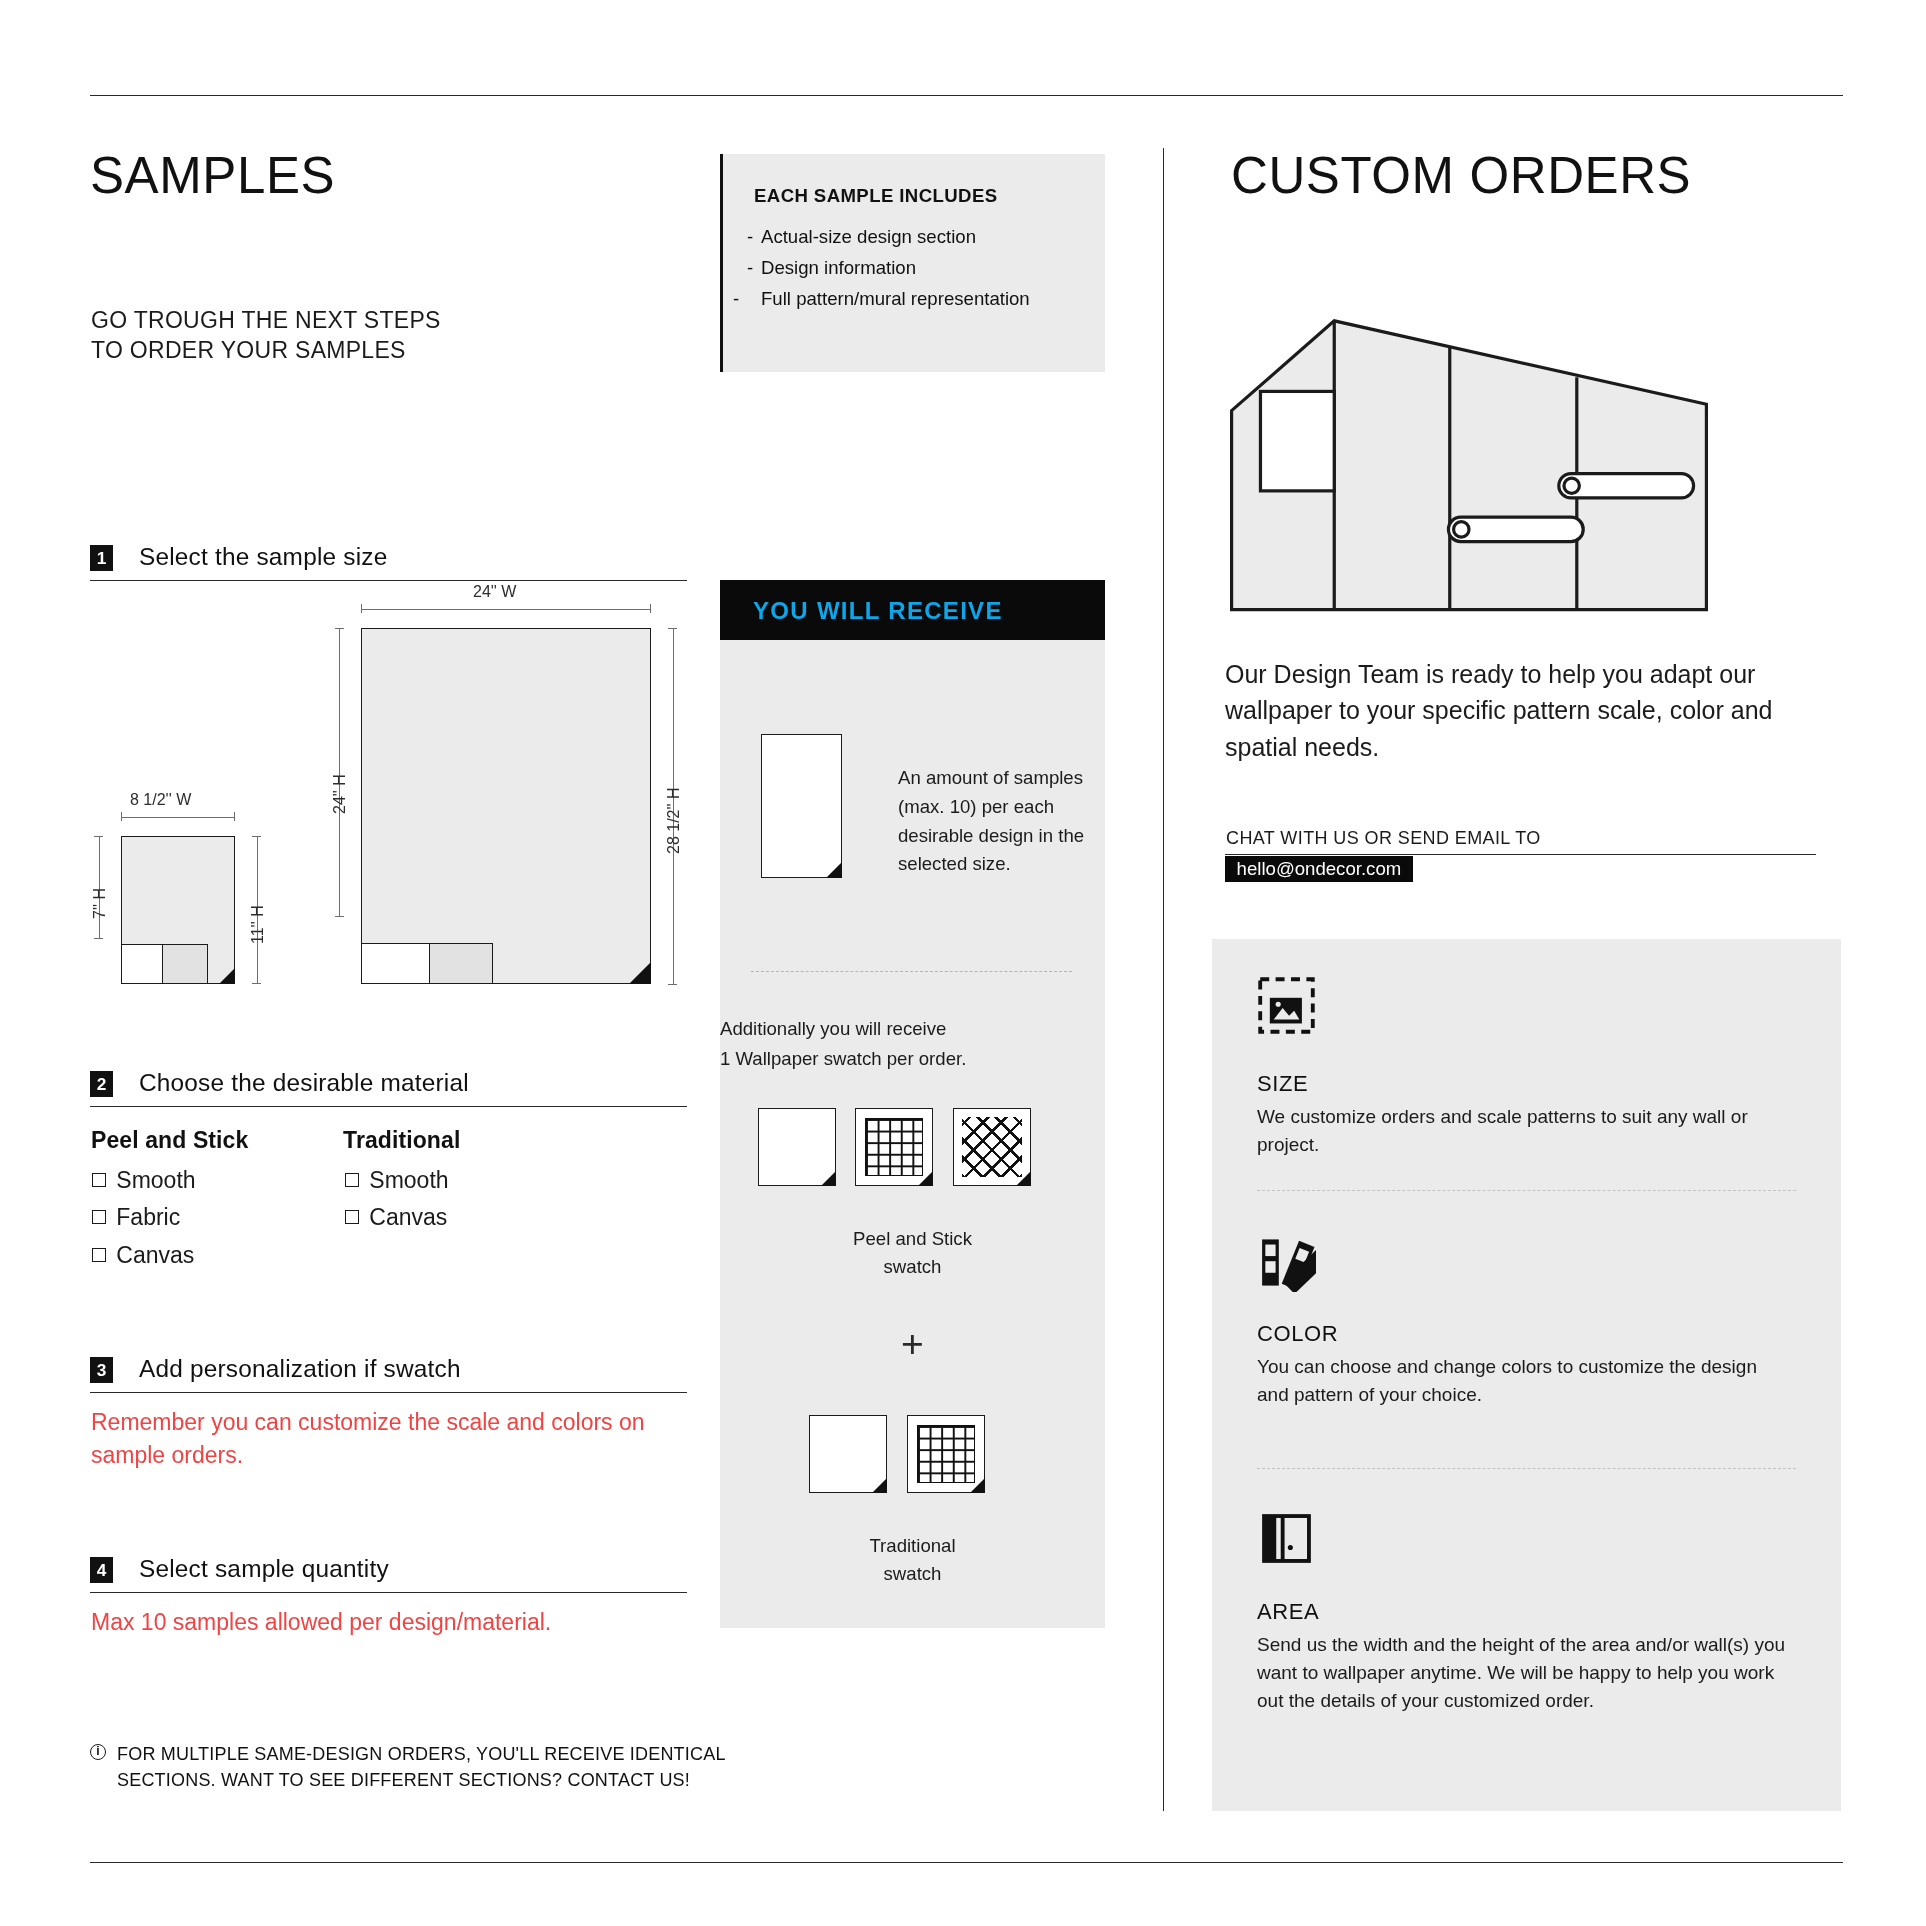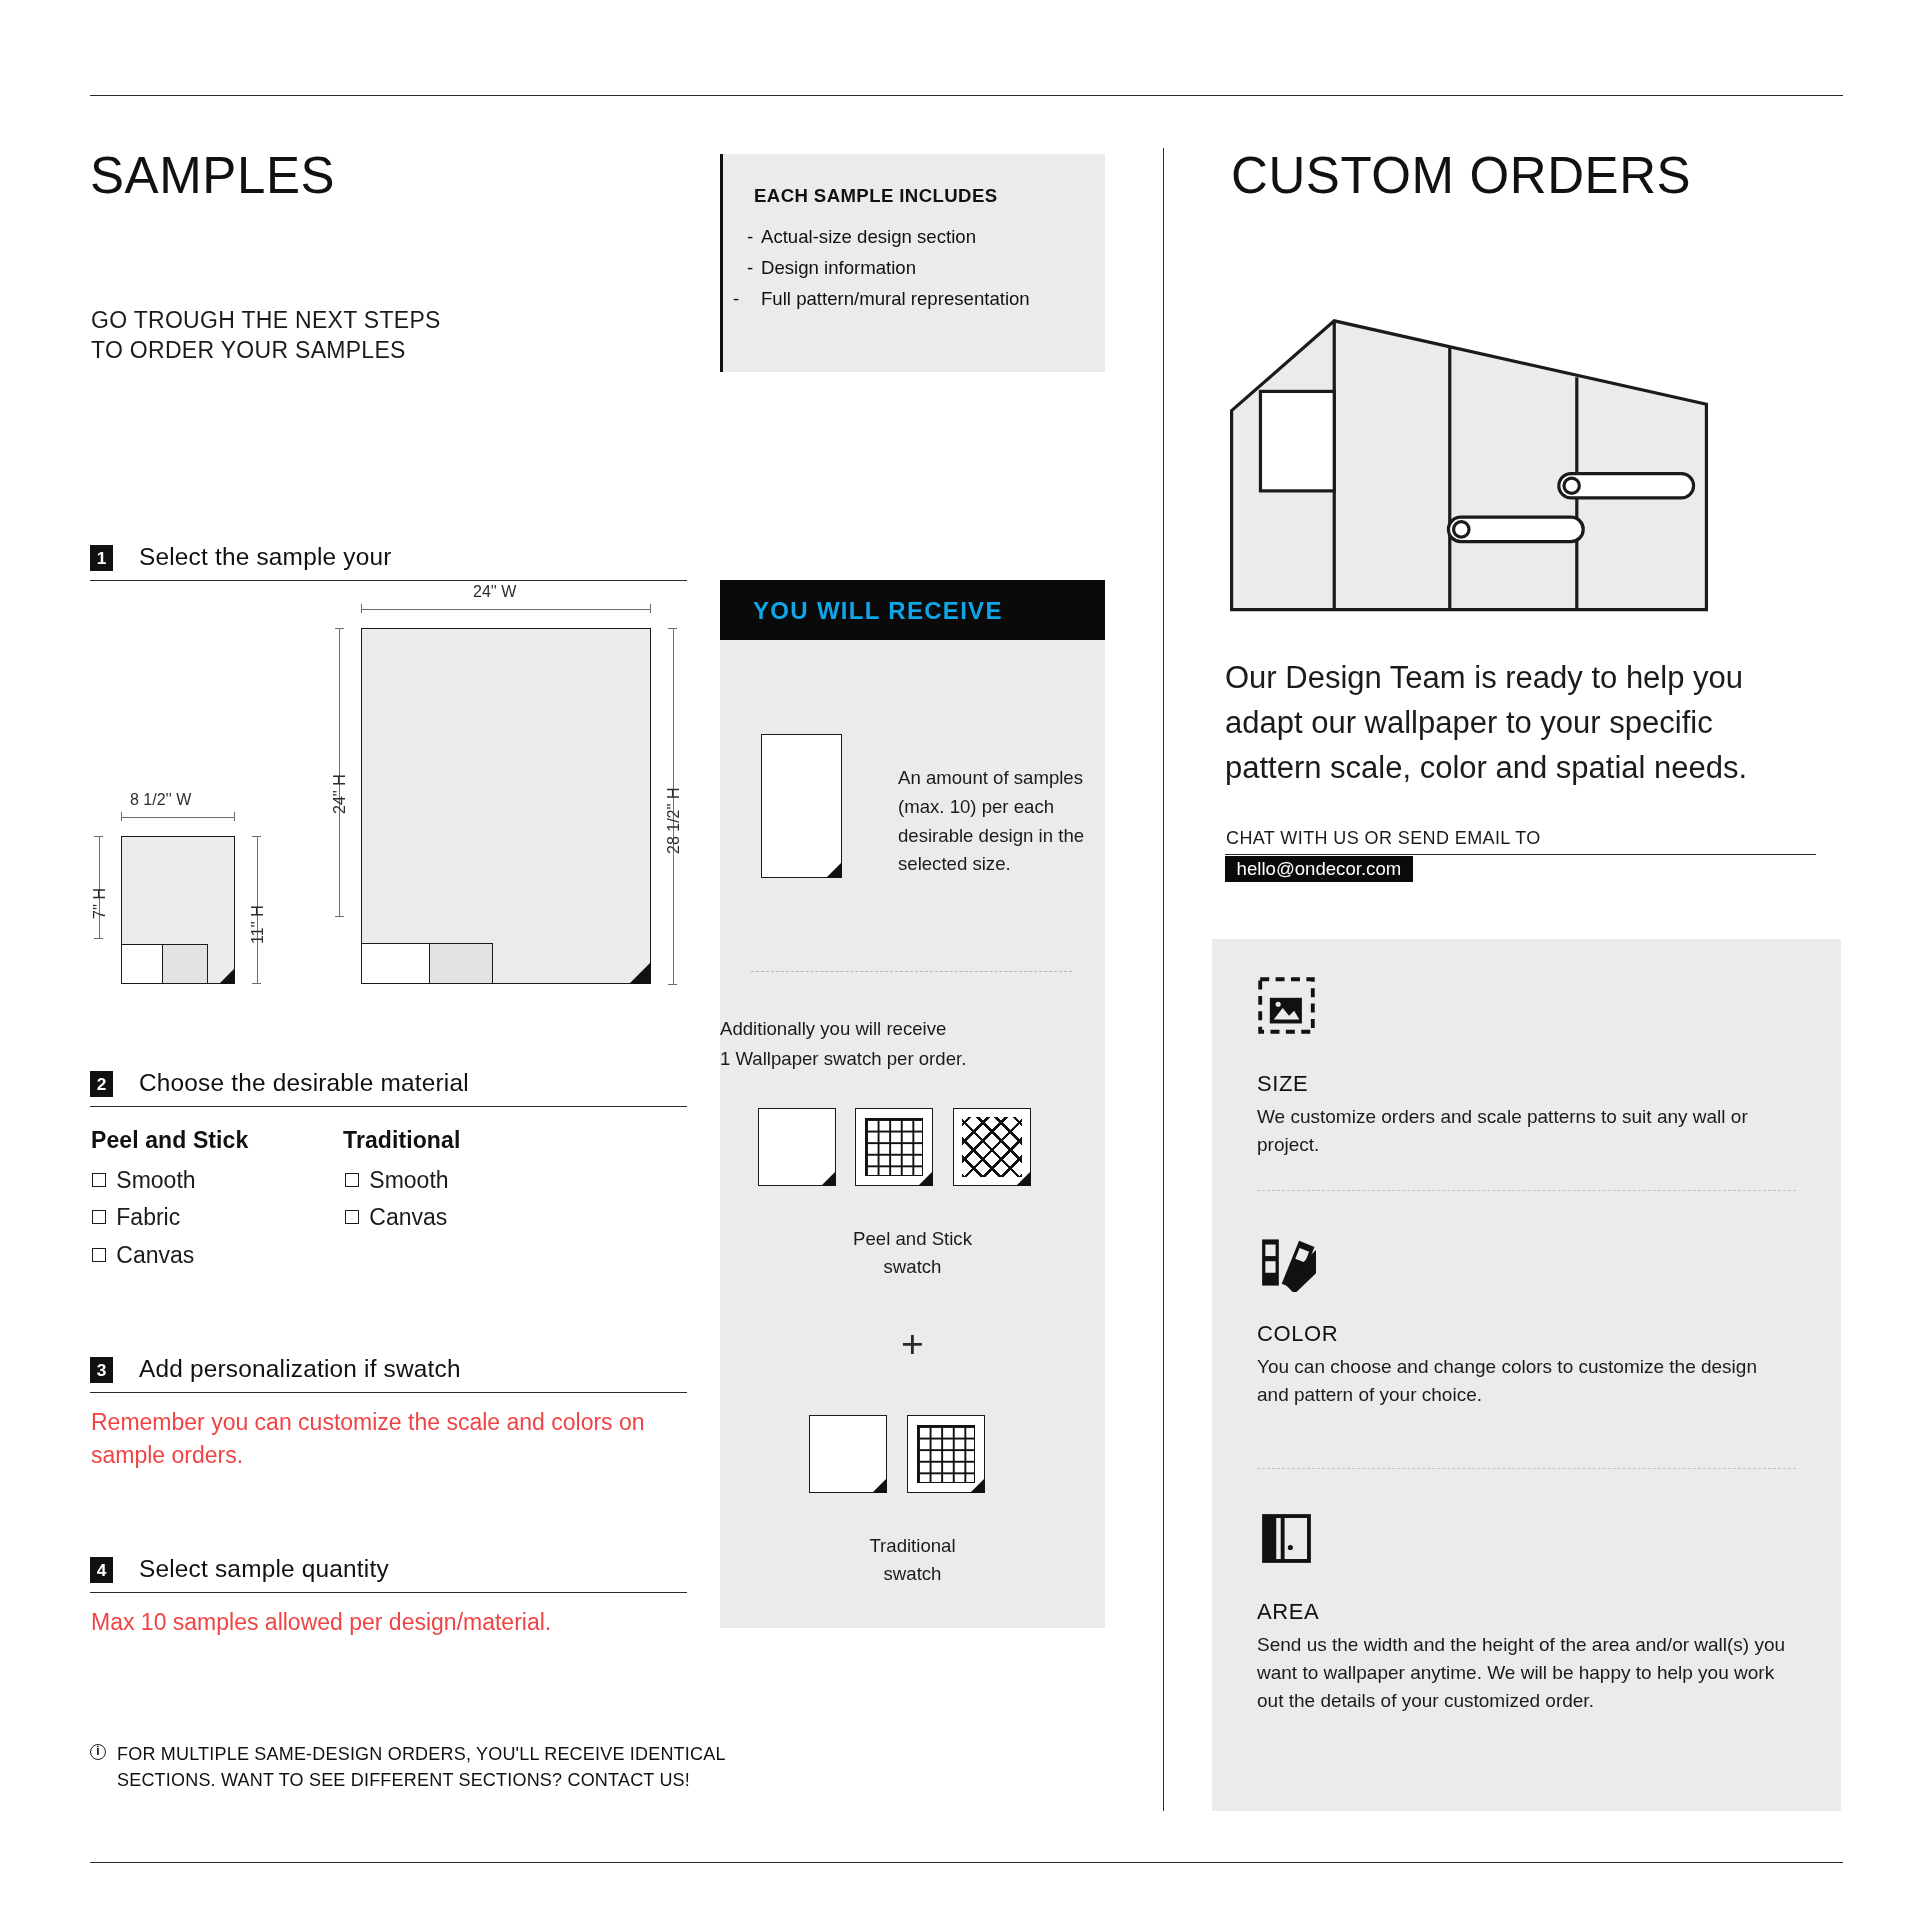--- a/index.html
+++ b/index.html
@@ -402,21 +402,21 @@
     left: 1225px;
     top: 308px;
     width: 488px;
     height: 308px;
   }
   .cust-text {
     position: absolute;
     left: 1225px;
     top: 656px;
     width: 591px;
-    font-size: 31px;
+    font-size: 25px;
     line-height: 1.45;
     color: #1b1b1b;
   }
   .chat-label {
     position: absolute;
     left: 1226px;
     top: 828px;
     font-size: 18px;
     letter-spacing: 0.4px;
     color: #1b1b1b;
@@ -514,21 +514,21 @@
   </div>
   <div class="includes-title">EACH SAMPLE INCLUDES</div>
   <div class="includes-list">
     <div><span class="dash">-</span><span>Actual-size design section</span></div>
     <div><span class="dash">-</span><span>Design information</span></div>
     <div class="wrap" style="text-indent:-14px; padding-left:14px;"><span class="dash">-</span><span>Full pattern/mural representation</span></div>
   </div>
 
   <div class="step" id="step1">
     <div class="num">1</div>
-    <div class="lbl">Select the sample your</div>
+    <div class="lbl">Select the sample size</div>
     <div class="underline"></div>
   </div>
 
   <div>
 
     <div class="sheet" id="sheet-large">
       <div class="white-block"></div>
       <div class="grey-block"></div>
       <div class="fold"></div>
     </div>

